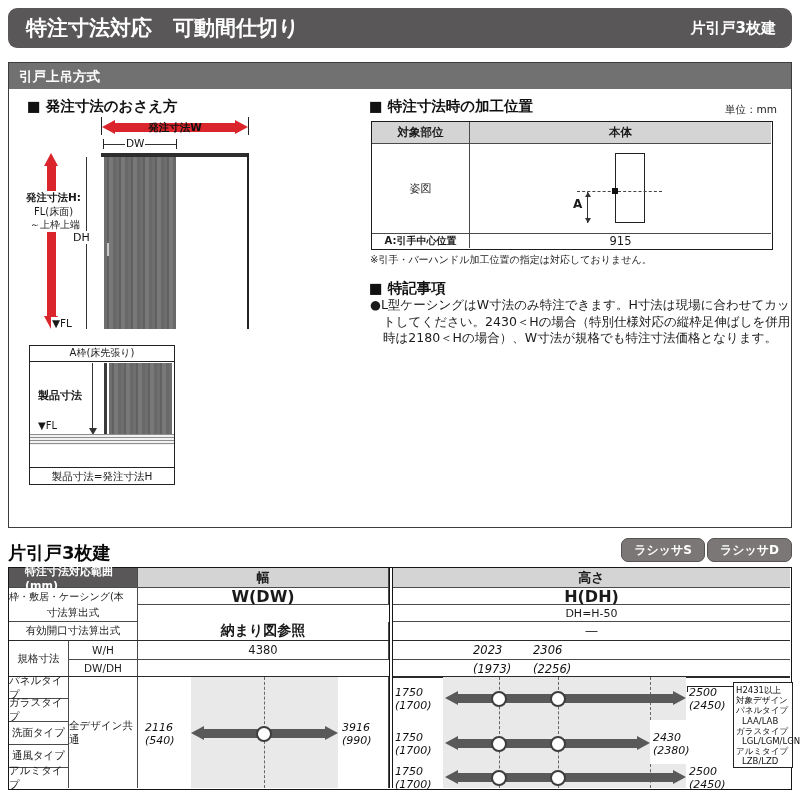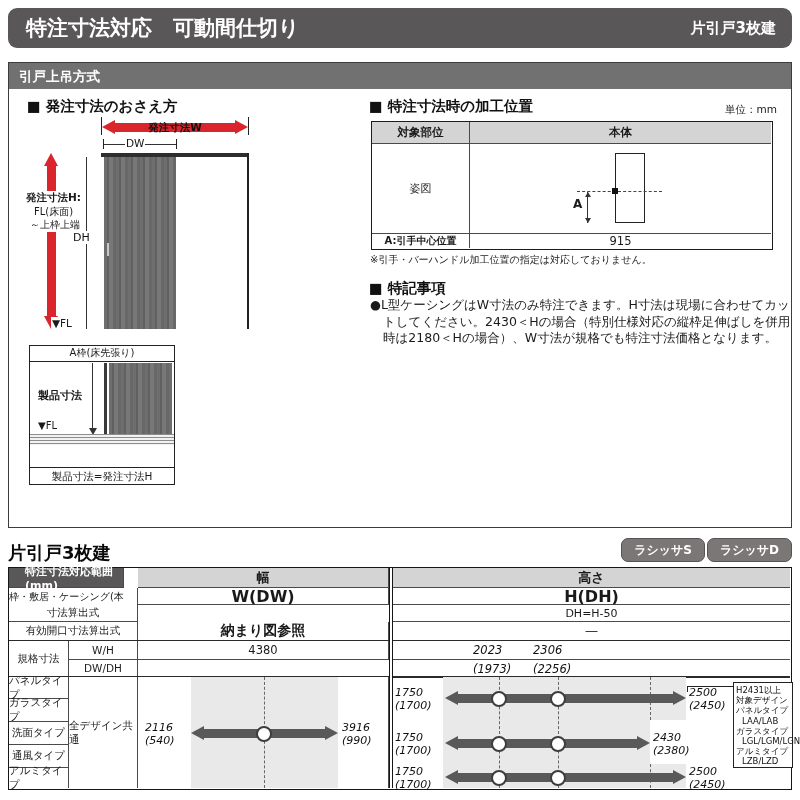--- a/index.html
+++ b/index.html
@@ -154,21 +154,21 @@
   </div>
 
   <div class="abs b" style="left:8px;top:541px;font-size:18px;color:#0a0a0a;">片引戸3枚建</div>
   <div class="abs" style="right:8px;top:538px;display:flex;gap:2px;">
     <div class="badge">ラシッサS</div>
     <div class="badge">ラシッサD</div>
   </div>
 
   <div class="abs" style="left:8px;top:567px;width:784px;height:223px;border:1.5px solid #161616;">
 
-    <div class="cell dark-bg b" style="left:0;top:0;width:115px;height:20px;font-size:11px;padding-left:16px;">特注寸法対応範囲(mm)</div>
+    <div class="cell dark-bg b" style="left:0;top:0;width:129px;height:20px;font-size:11px;padding-left:16px;">特注寸法対応範囲(mm)</div>
     <div class="cell gray-bg b" style="left:129px;top:0;width:251px;height:20px;font-size:13px;">幅</div>
     <div class="cell gray-bg b noR" style="left:384px;top:0;width:397px;height:20px;font-size:13px;">高さ</div>
 
     <div class="cell" style="left:0;top:20px;width:129px;height:32px;font-size:10px;">枠・敷居・ケーシング(本体)</div>
     <div class="cell b" style="left:129px;top:20px;width:251px;height:17px;font-size:16px;">W(DW)</div>
     <div class="cell b noR" style="left:384px;top:20px;width:397px;height:17px;font-size:16px;">H(DH)</div>
 
     <div class="cell" style="left:0;top:37px;width:129px;height:17px;font-size:10.5px;">寸法算出式</div>
     <div class="cell noR" style="left:384px;top:37px;width:397px;height:17px;font-size:11px;">DH=H-50</div>
 

